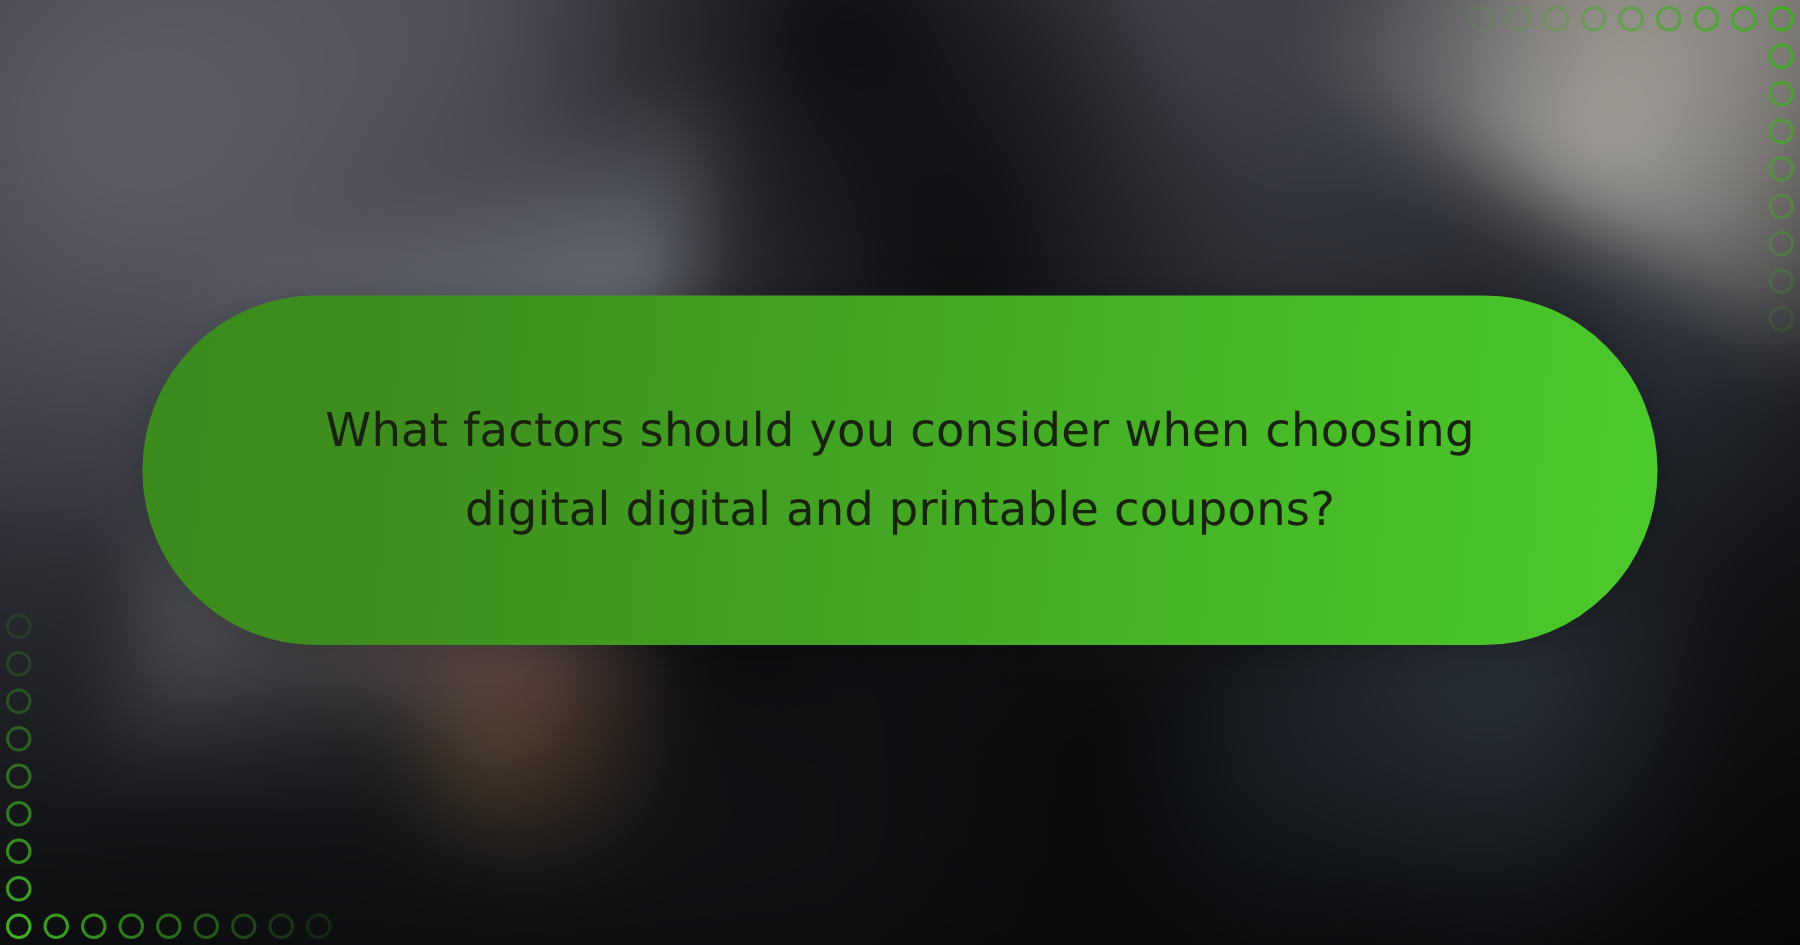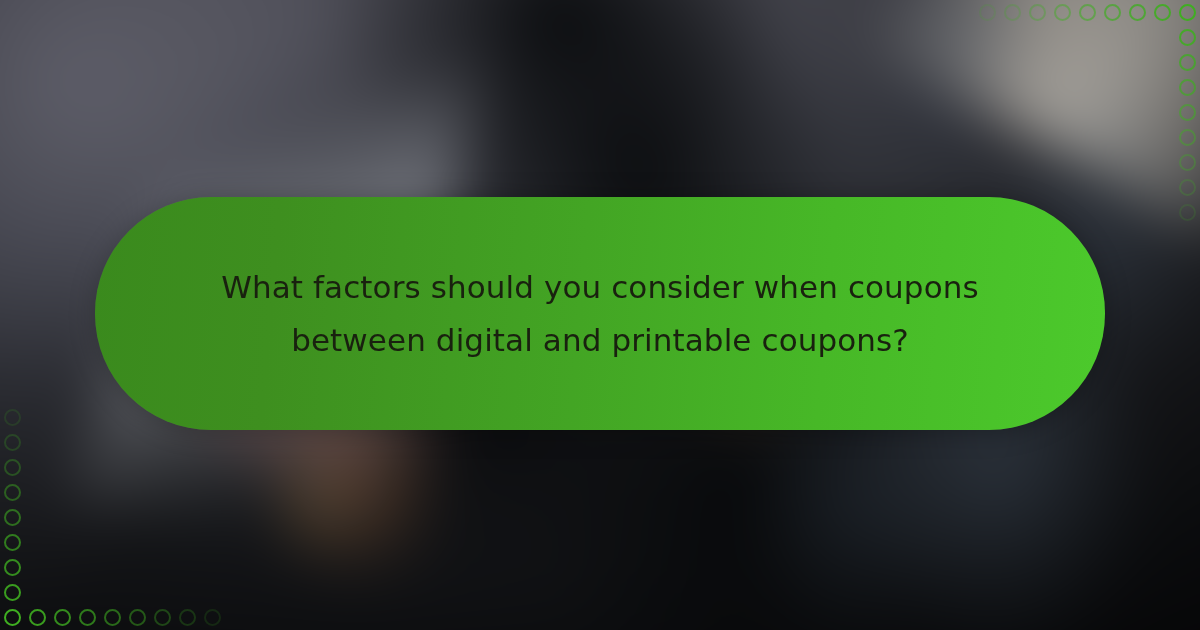--- a/index.html
+++ b/index.html
@@ -178,16 +178,16 @@
       <div class="dot" style="border-color: rgb(63, 174, 33); opacity: 0.784; left: 4px; bottom: 54px;"></div>
       <div class="dot" style="border-color: rgb(63, 174, 33); opacity: 0.676; left: 4px; bottom: 79px;"></div>
       <div class="dot" style="border-color: rgb(63, 174, 33); opacity: 0.568; left: 4px; bottom: 104px;"></div>
       <div class="dot" style="border-color: rgb(63, 174, 33); opacity: 0.46; left: 4px; bottom: 129px;"></div>
       <div class="dot" style="border-color: rgb(63, 174, 33); opacity: 0.352; left: 4px; bottom: 154px;"></div>
       <div class="dot" style="border-color: rgb(63, 174, 33); opacity: 0.244; left: 4px; bottom: 179px;"></div>
       <div class="dot" style="border-color: rgb(63, 174, 33); opacity: 0.16; left: 4px; bottom: 204px;"></div>
     </div>
 
   <div class="card">
-    <div class="card-text">What factors should you consider when coupons between digital and printable coupons?</div>
+    <div class="card-text">What factors should you consider when choosing digital digital and printable coupons?</div>
   </div>
 
 </div>
 
 </body></html>

